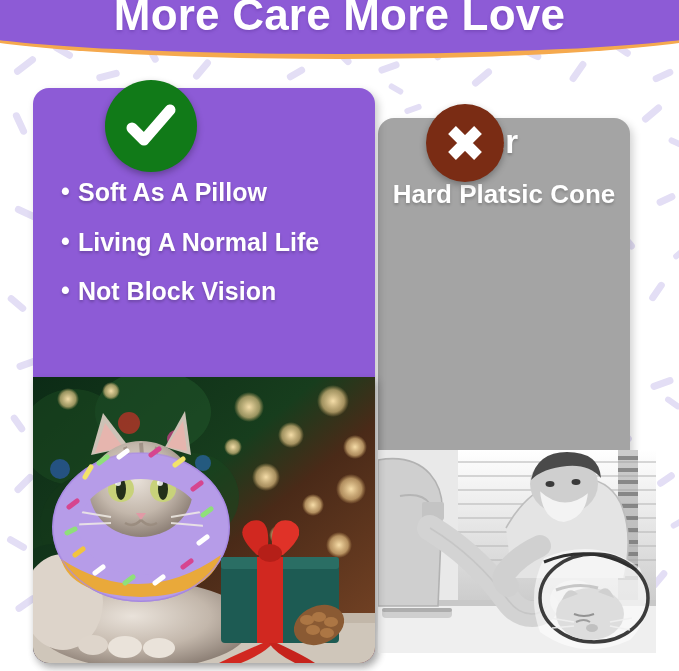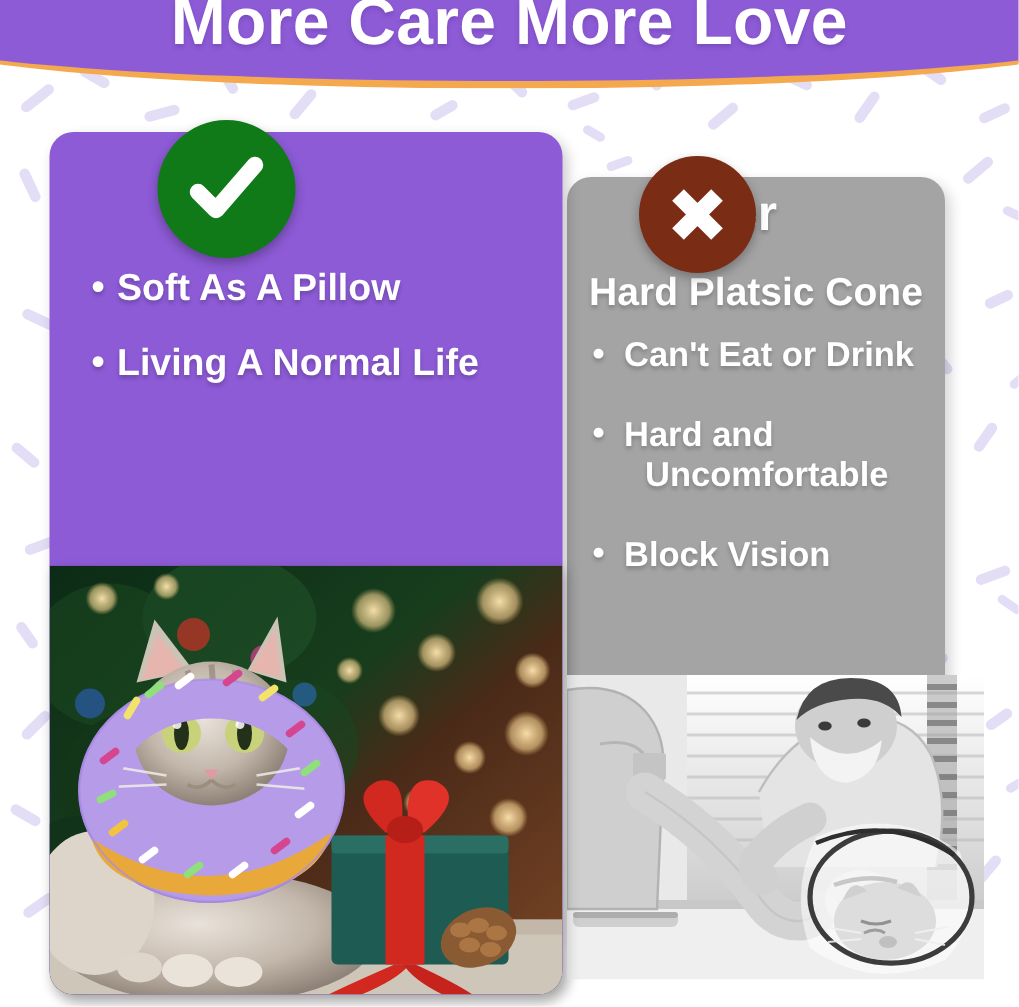--- a/index.html
+++ b/index.html
@@ -242,43 +242,32 @@
   <div class="panel" id="panel-our">
 
     <div class="head-row" id="our-head-row">
       <span class="head-word" id="our-word">Our</span>
     </div>
 
 
     <ul class="bullets" id="our-bullets">
       <li>Soft As A Pillow</li>
       <li>Living A Normal Life</li>
+      <li>Not Block Vision</li>
     </ul>
   </div>
 
   <div class="panel" id="panel-other">
 
     <div class="head-row" id="other-head-row">
       <span class="head-word" id="other-word">Other</span>
     </div>
 
     <div class="subtitle" id="other-subtitle">Hard Platsic Cone</div>
 
-    <ul class="bullets" id="other-bullets">
-      <li>
-        <span>Can't Eat or Drink</span>
-      </li>
-      <li>
-        <span>Hard and</span>
-        <span class="indent">Uncomfortable</span>
-      </li>
-      <li>
-        <span>Block Vision</span>
-      </li>
-    </ul>
   </div>
 
   <div id="photo-our">
     <svg class="photo-svg" viewBox="0 0 342 286" preserveAspectRatio="xMidYMid slice">
       <defs>
         <linearGradient id="treeBg" x1="0" y1="0" x2="1" y2="1">
           <stop offset="0%" stop-color="#0c2b16"></stop>
           <stop offset="42%" stop-color="#173d1d"></stop>
           <stop offset="58%" stop-color="#4a2a18"></stop>
           <stop offset="100%" stop-color="#7a4626"></stop>

